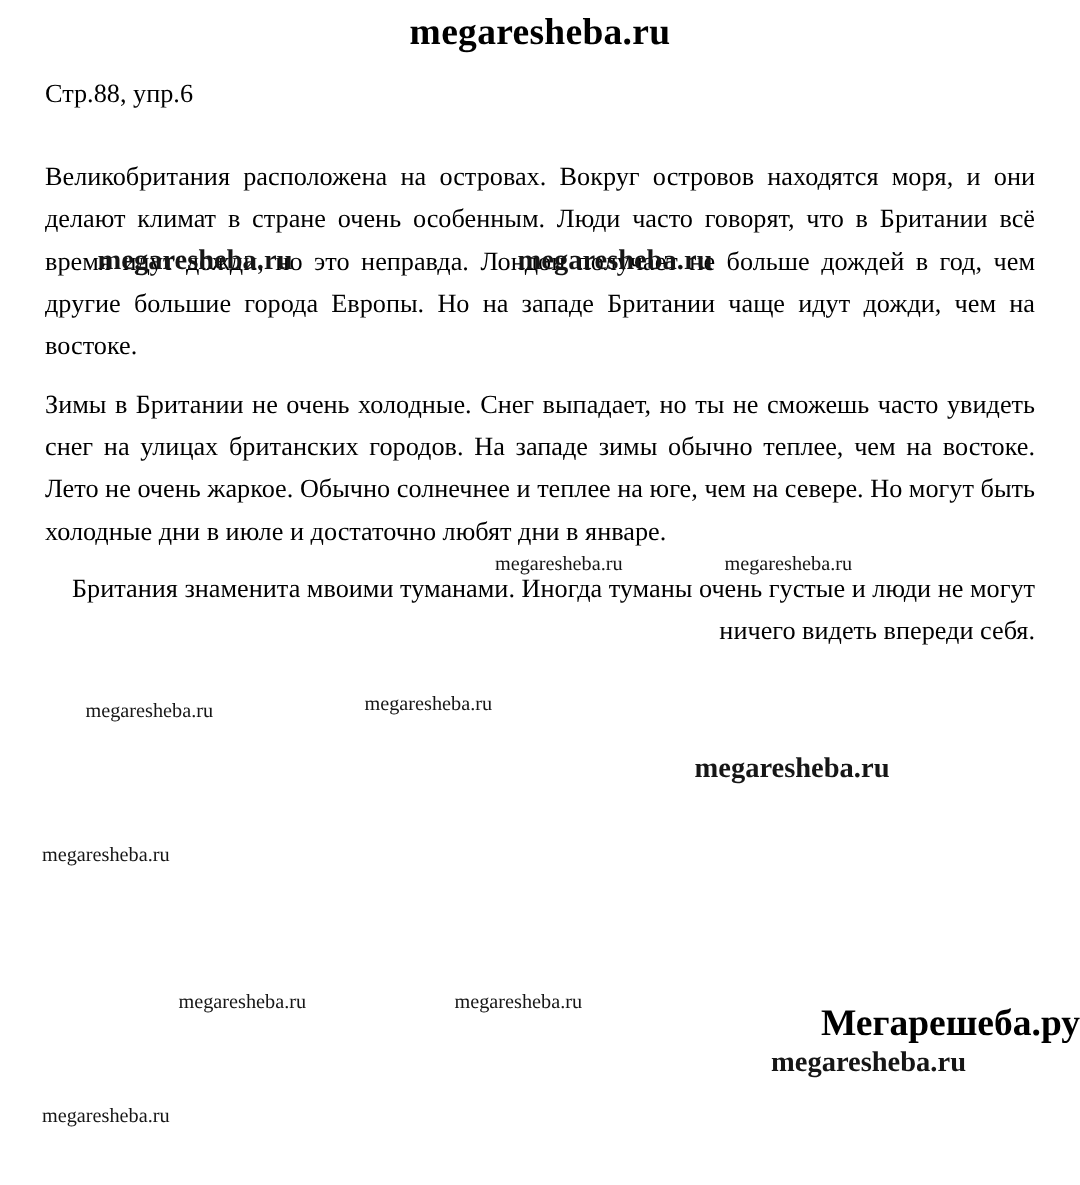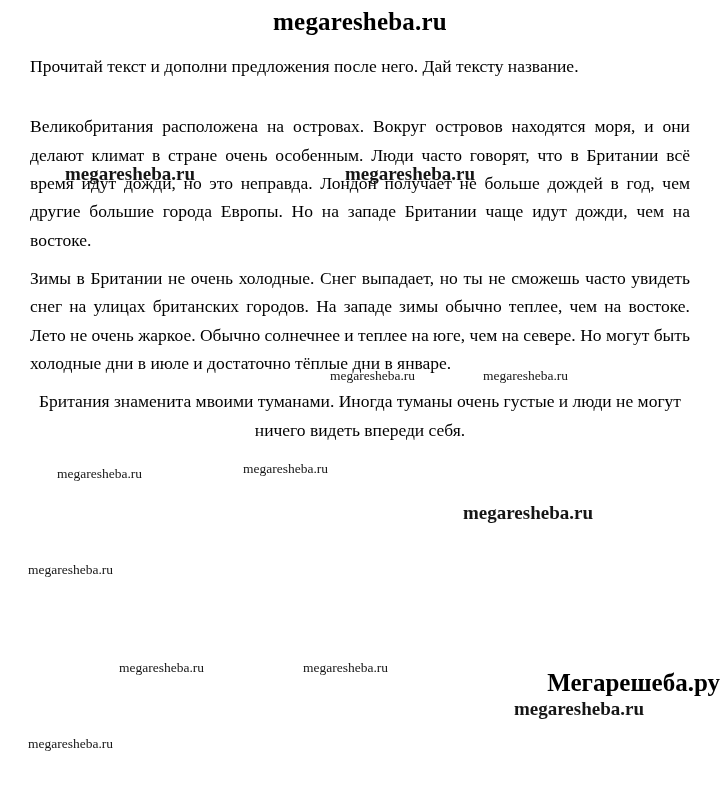--- a/index.html
+++ b/index.html
@@ -51,21 +51,21 @@
     margin-bottom: 8px;
   }
   p.para {
     margin: 0 0 10px 0;
     font-size: 17.5px;
     line-height: 1.62;
     text-align: justify;
     text-justify: inter-word;
   }
   p.para.nojust {
-    text-align: center;
+    text-align: right;
   }
   .title-line {
     text-align: center;
     font-size: 17.5px;
     line-height: 1.62;
     margin: 0 0 4px 0;
   }
   .spacer-sm { height: 22px; }
   .spacer-xs { height: 10px; }
   
@@ -86,29 +86,29 @@
 </style>
 </head>
 <body>
 
 <div class="page">
 
   <div class="site-header">megaresheba.ru</div>
 
   <div class="content">
 
+    <div class="task-ref">Стр.88, упр.6</div>
 
-    <p class="para">Прочитай текст и дополни предложения после него. Дай тексту название.</p>
 
     <div class="spacer-sm"></div>
 
 
     <p class="para">Великобритания расположена на островах. Вокруг островов находятся моря, и они делают климат в стране очень особенным. Люди часто говорят, что в Британии всё время идут дожди, но это неправда. Лондон получает не больше дождей в год, чем другие большие города Европы. Но на западе Британии чаще идут дожди, чем на востоке.</p>
 
-    <p class="para">Зимы в Британии не очень холодные. Снег выпадает, но ты не сможешь часто увидеть снег на улицах британских городов. На западе зимы обычно теплее, чем на востоке. Лето не очень жаркое. Обычно солнечнее и теплее на юге, чем на севере. Но могут быть холодные дни в июле и достаточно тёплые дни в январе.</p>
+    <p class="para">Зимы в Британии не очень холодные. Снег выпадает, но ты не сможешь часто увидеть снег на улицах британских городов. На западе зимы обычно теплее, чем на востоке. Лето не очень жаркое. Обычно солнечнее и теплее на юге, чем на севере. Но могут быть холодные дни в июле и достаточно любят дни в январе.</p>
 
     <p class="para nojust">Британия знаменита мвоими туманами. Иногда туманы очень густые и люди не могут ничего видеть впереди себя.</p>
 
     <div class="spacer-xs"></div>
 
 
   </div>
 
   <div class="site-footer">Мегарешеба.ру</div>
 

